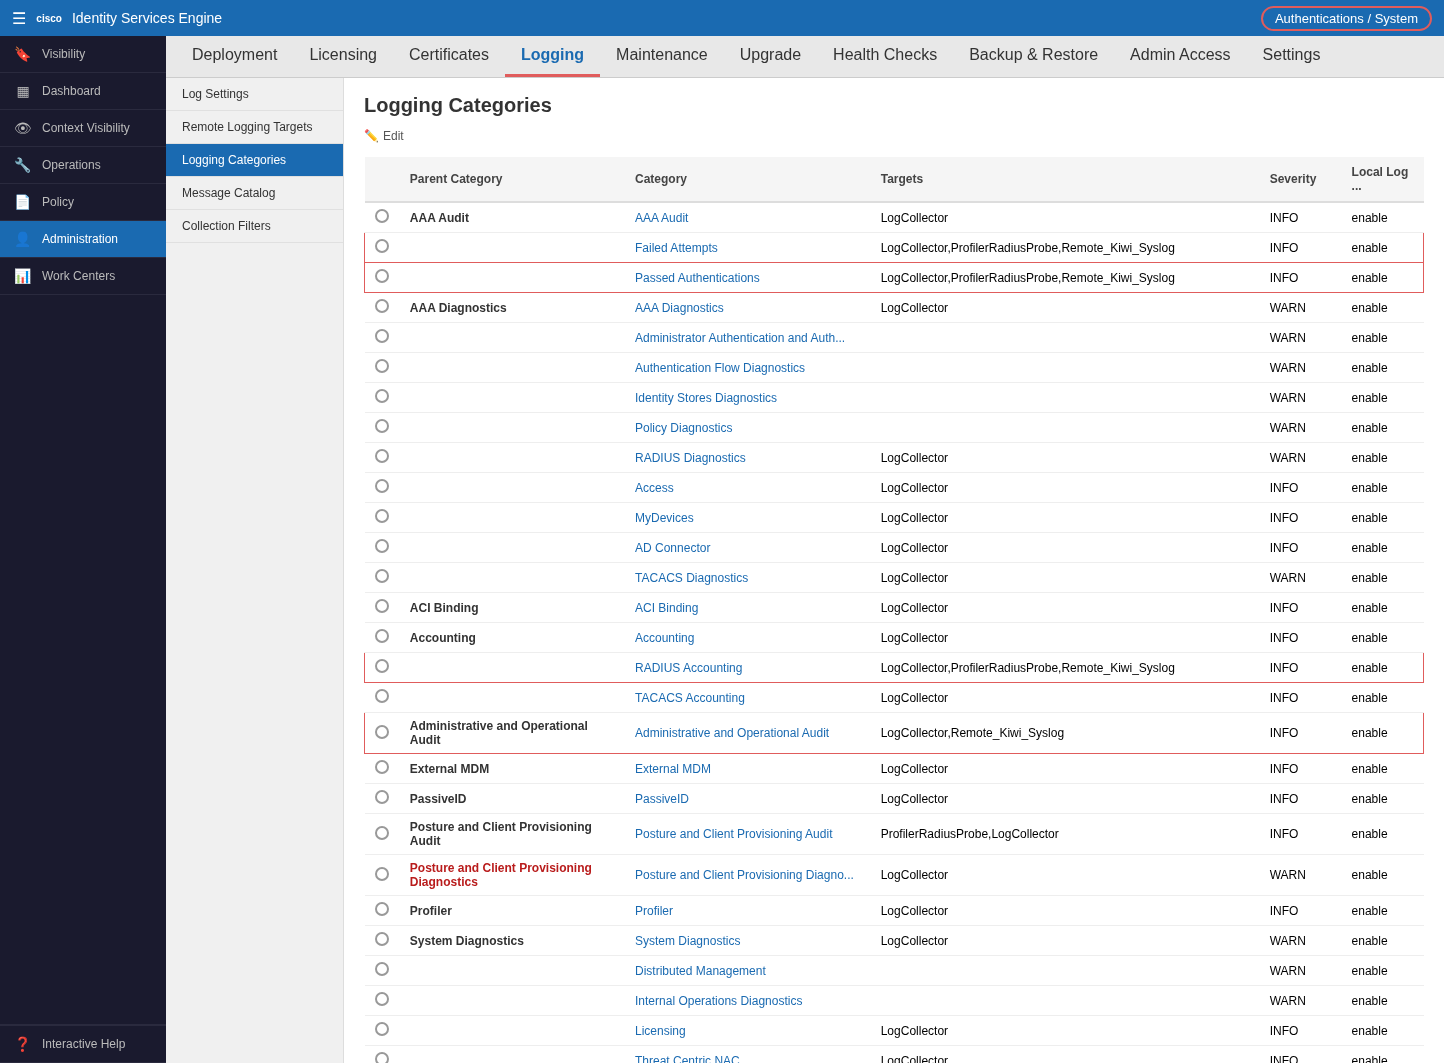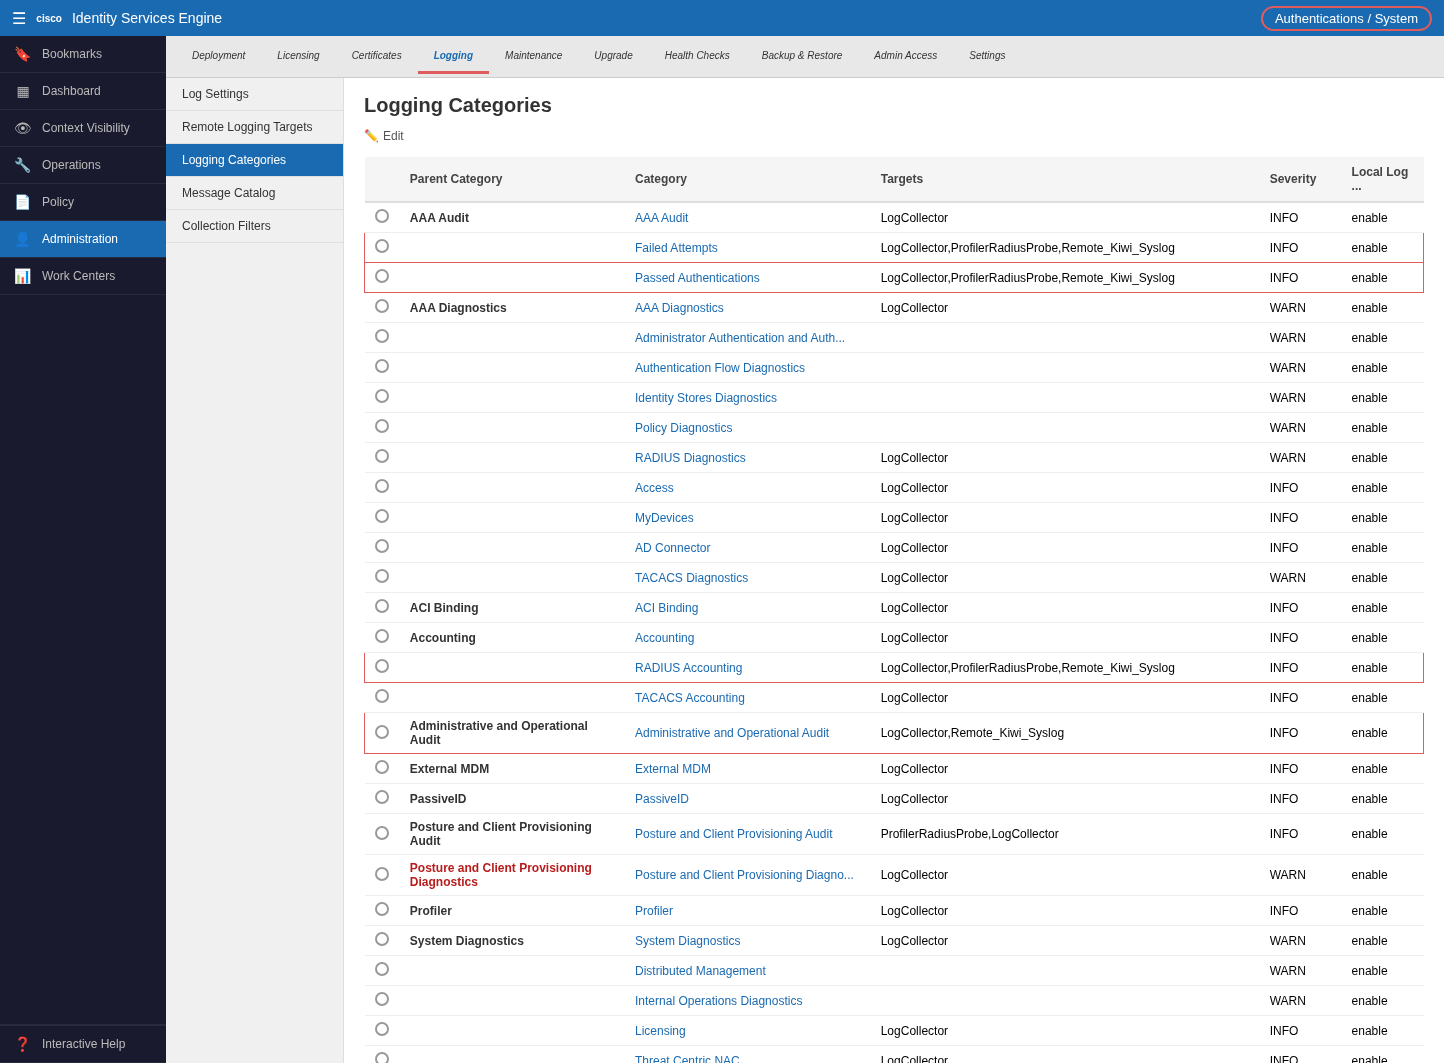--- a/index.html
+++ b/index.html
@@ -65,25 +65,24 @@
       align-items: center;
       gap: 0;
       padding: 0 10px;
       border-bottom: 1px solid #ccc;
       flex-shrink: 0;
       height: 42px;
     }
     .nav-tab {
       padding: 10px 16px;
       cursor: pointer;
-      font-size: 10px;
+      font-size: 16px;
       color: #333;
       border-bottom: 3px solid transparent;
       white-space: nowrap;
-      font-style: italic;
     }
     .nav-tab.active {
       color: #1a6ab1;
       border-bottom: 3px solid #e05c5c;
       font-weight: bold;
     }
 
     
     .sub-content { display: flex; flex: 1; overflow: hidden; }
 
@@ -182,21 +181,21 @@
     <span class="app-title">Identity Services Engine</span>
   </div>
   <div class="admin-badge">Authentications / System</div>
 </div>
 
 <div class="main-layout">
 
   <div class="sidebar">
     <div class="sidebar-item">
       <span class="sidebar-icon">🔖</span>
-      <span>Bookmarks</span>
+      <span>Visibility</span>
     </div>
     <div class="sidebar-item">
       <span class="sidebar-icon">▦</span>
       <span>Dashboard</span>
     </div>
     <div class="sidebar-item">
       <span class="sidebar-icon">👁</span>
       <span>Context Visibility</span>
     </div>
     <div class="sidebar-item">

